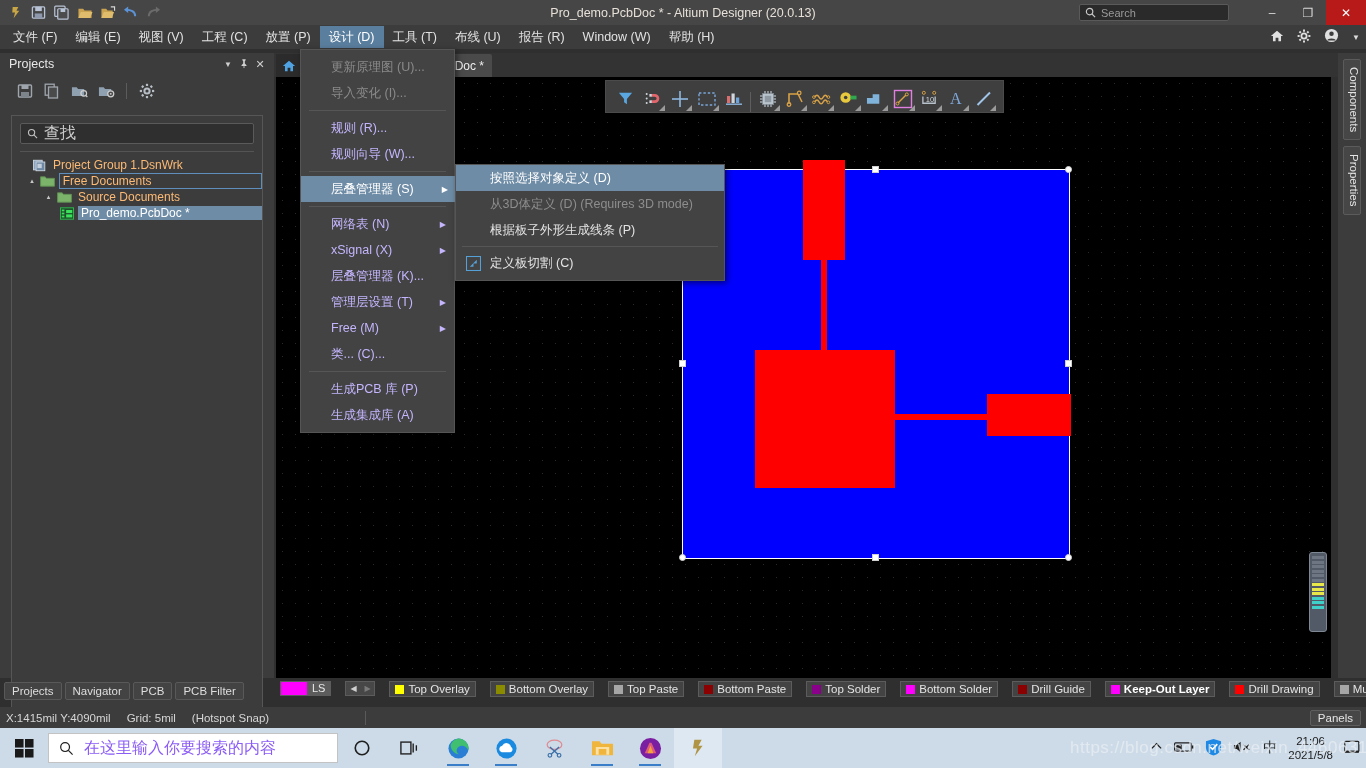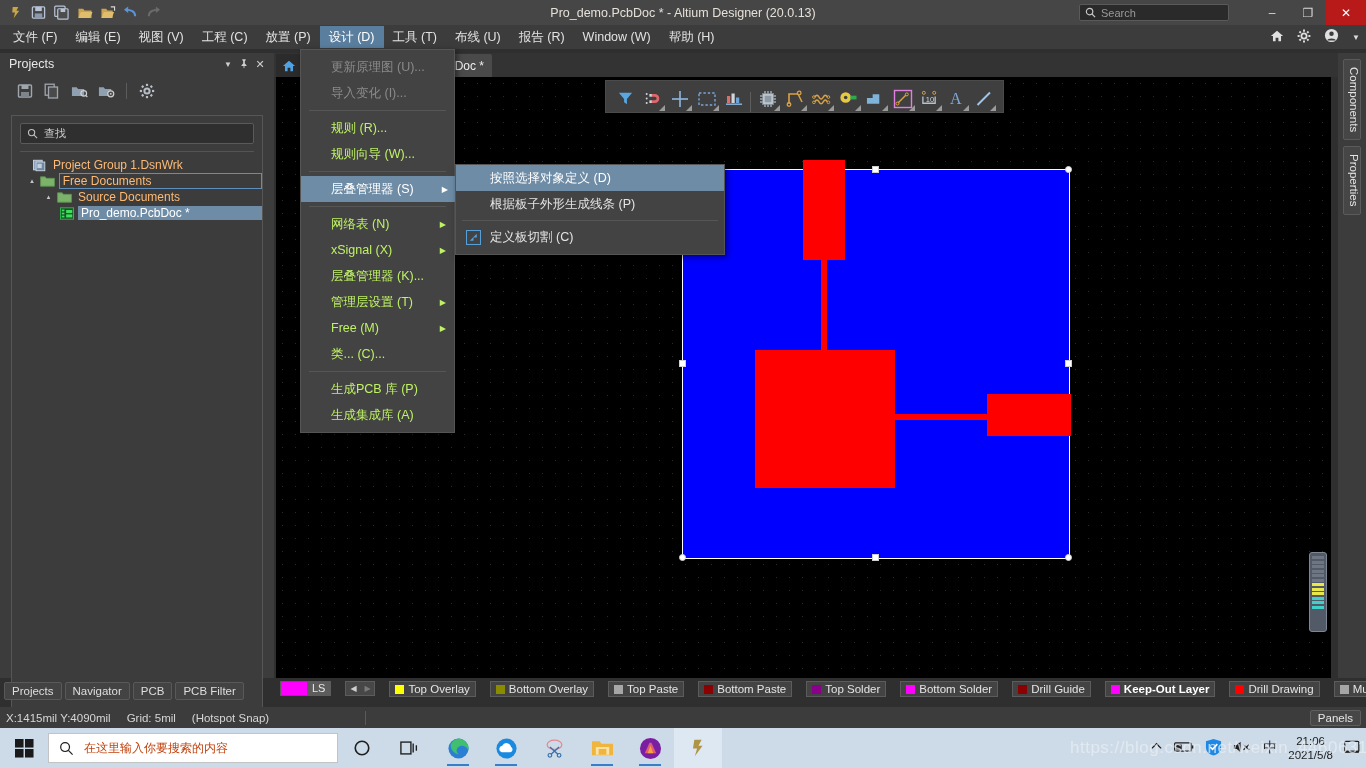--- a/index.html
+++ b/index.html
@@ -62,21 +62,21 @@
   .panel-toolbar .pt { width:18px; height:18px; display:flex; align-items:center; justify-content:center; }
   .vdiv { width:1px; height:16px; background:#5c5c5c; margin:0 2px; }
   .tree-wrap {
     position:absolute; left:11px; top:62px; width:252px; height:606px;
     background:#3c3c3c; border:1px solid #565656;
   }
   .findbar {
     margin:7px 8px 0 8px; height:21px; background:#2f2f2f; border:1px solid #5a5a5a;
     border-radius:2px; display:flex; align-items:center; gap:6px; padding:0 6px;
   }
-  .findbar .ftxt { color:#cdcdcd; font-size:11px; }
+  .findbar .ftxt { color:#cdcdcd; font-size:16px; }
   .tree-sep { margin:7px 8px 0 8px; height:1px; background:#545454; }
   .tree { padding:5px 0 0 0; }
   .trow { display:flex; align-items:center; height:16px; padding-left:8px; font-size:12px; gap:4px; }
   .trow .arrow { width:9px; font-size:7px; color:#c7c7c7; text-align:center; }
   .trow .tlabel { color:#fdba74; padding:0 2px; }
   .trow.box .tlabel { border:1px solid #5f8ebd; padding:0 3px; width:100%; }
   .trow.selected .tlabel { background:#6e8ca6; color:#fff; width:100%; padding-left:3px; }
 
   
   .lefttabs {
@@ -174,21 +174,21 @@
   }
 
   
   .dropdown {
     position:absolute; left:300px; top:49px; width:155px; background:#434343;
     border:1px solid #555; z-index:40; padding:4px 0;
     box-shadow:2px 2px 6px rgba(0,0,0,0.5);
   }
   .dd-item {
     height:26px; display:flex; align-items:center; padding:0 8px 0 30px;
-    font-size:12.5px; color:#bef264; position:relative;
+    font-size:12.5px; color:#c4b5fd; position:relative;
   }
   .dd-item.disabled { color:#8a8a8a; }
   .dd-item.hl { background:#6e8ca6; color:#fff; }
   .dd-item .sub { position:absolute; right:8px; font-size:8px; }
   .dd-sep { height:1px; background:#565656; margin:4px 8px; }
 
   .submenu {
     position:absolute; left:455px; top:164px; width:270px; background:#434343;
     border:1px solid #555; z-index:41; padding:0 0 4px 0;
     box-shadow:2px 2px 6px rgba(0,0,0,0.5);
@@ -205,21 +205,21 @@
   
   .taskbar {
     position:absolute; left:0; top:728px; width:1366px; height:40px;
     background:#cddbe8; display:flex; align-items:center;
   }
   .startbtn { width:48px; height:40px; display:flex; align-items:center; justify-content:center; }
   .tb-search {
     width:290px; height:30px; background:#fff; display:flex; align-items:center;
     gap:10px; padding:0 10px; border:1px solid #c3c3c3;
   }
-  .tb-search .txt { font-size:12px; color:#c2410c; }
+  .tb-search .txt { font-size:16px; color:#8b5cf6; }
   .tbicon { width:48px; height:40px; display:flex; align-items:center; justify-content:center; position:relative; }
   .tbicon.run::after { content:''; position:absolute; bottom:2px; left:13px; width:22px; height:2.5px; background:#3a7dc9; }
   .tbicon.cur { background:#dde8f2; }
   .tray { position:absolute; right:0; top:0; height:40px; display:flex; align-items:center; gap:11px; padding-right:6px; }
   .clock { font-size:11.5px; color:#1b1b1b; line-height:14px; text-align:center; }
   .watermark {
     position:absolute; left:1070px; top:738px; font-size:17px; color:#e9eef3;
     opacity:0.75; letter-spacing:0.5px; pointer-events:none; white-space:nowrap;
     font-family:"Liberation Sans", sans-serif;
   }
@@ -758,20 +758,21 @@
       <span class="sub">▶</span>
     </div>
     <div class="dd-item">类... (C)...</div>
     <div class="dd-sep"></div>
     <div class="dd-item">生成PCB 库 (P)</div>
     <div class="dd-item">生成集成库 (A)</div>
   </div>
 
   <div class="submenu">
     <div class="sm-item hl">按照选择对象定义 (D)</div>
+    <div class="sm-item disabled">从3D体定义 (D) (Requires 3D mode)</div>
     <div class="sm-item">根据板子外形生成线条 (P)</div>
     <div class="sm-sep"></div>
     <div class="sm-item">
       <span class="sm-icon">
         <svg width="15" height="15" viewBox="0 0 16 16">
             <rect x="0.5" y="0.5" width="15" height="15" fill="none" stroke="#56a0d8" stroke-width="1.2"></rect>
             <path d="M4 11.5 L11.5 4 L11.5 8 L8 8 L8 11.5 Z" fill="#56a0d8"></path>
           </svg>
       </span>
       <span>定义板切割 (C)</span>

